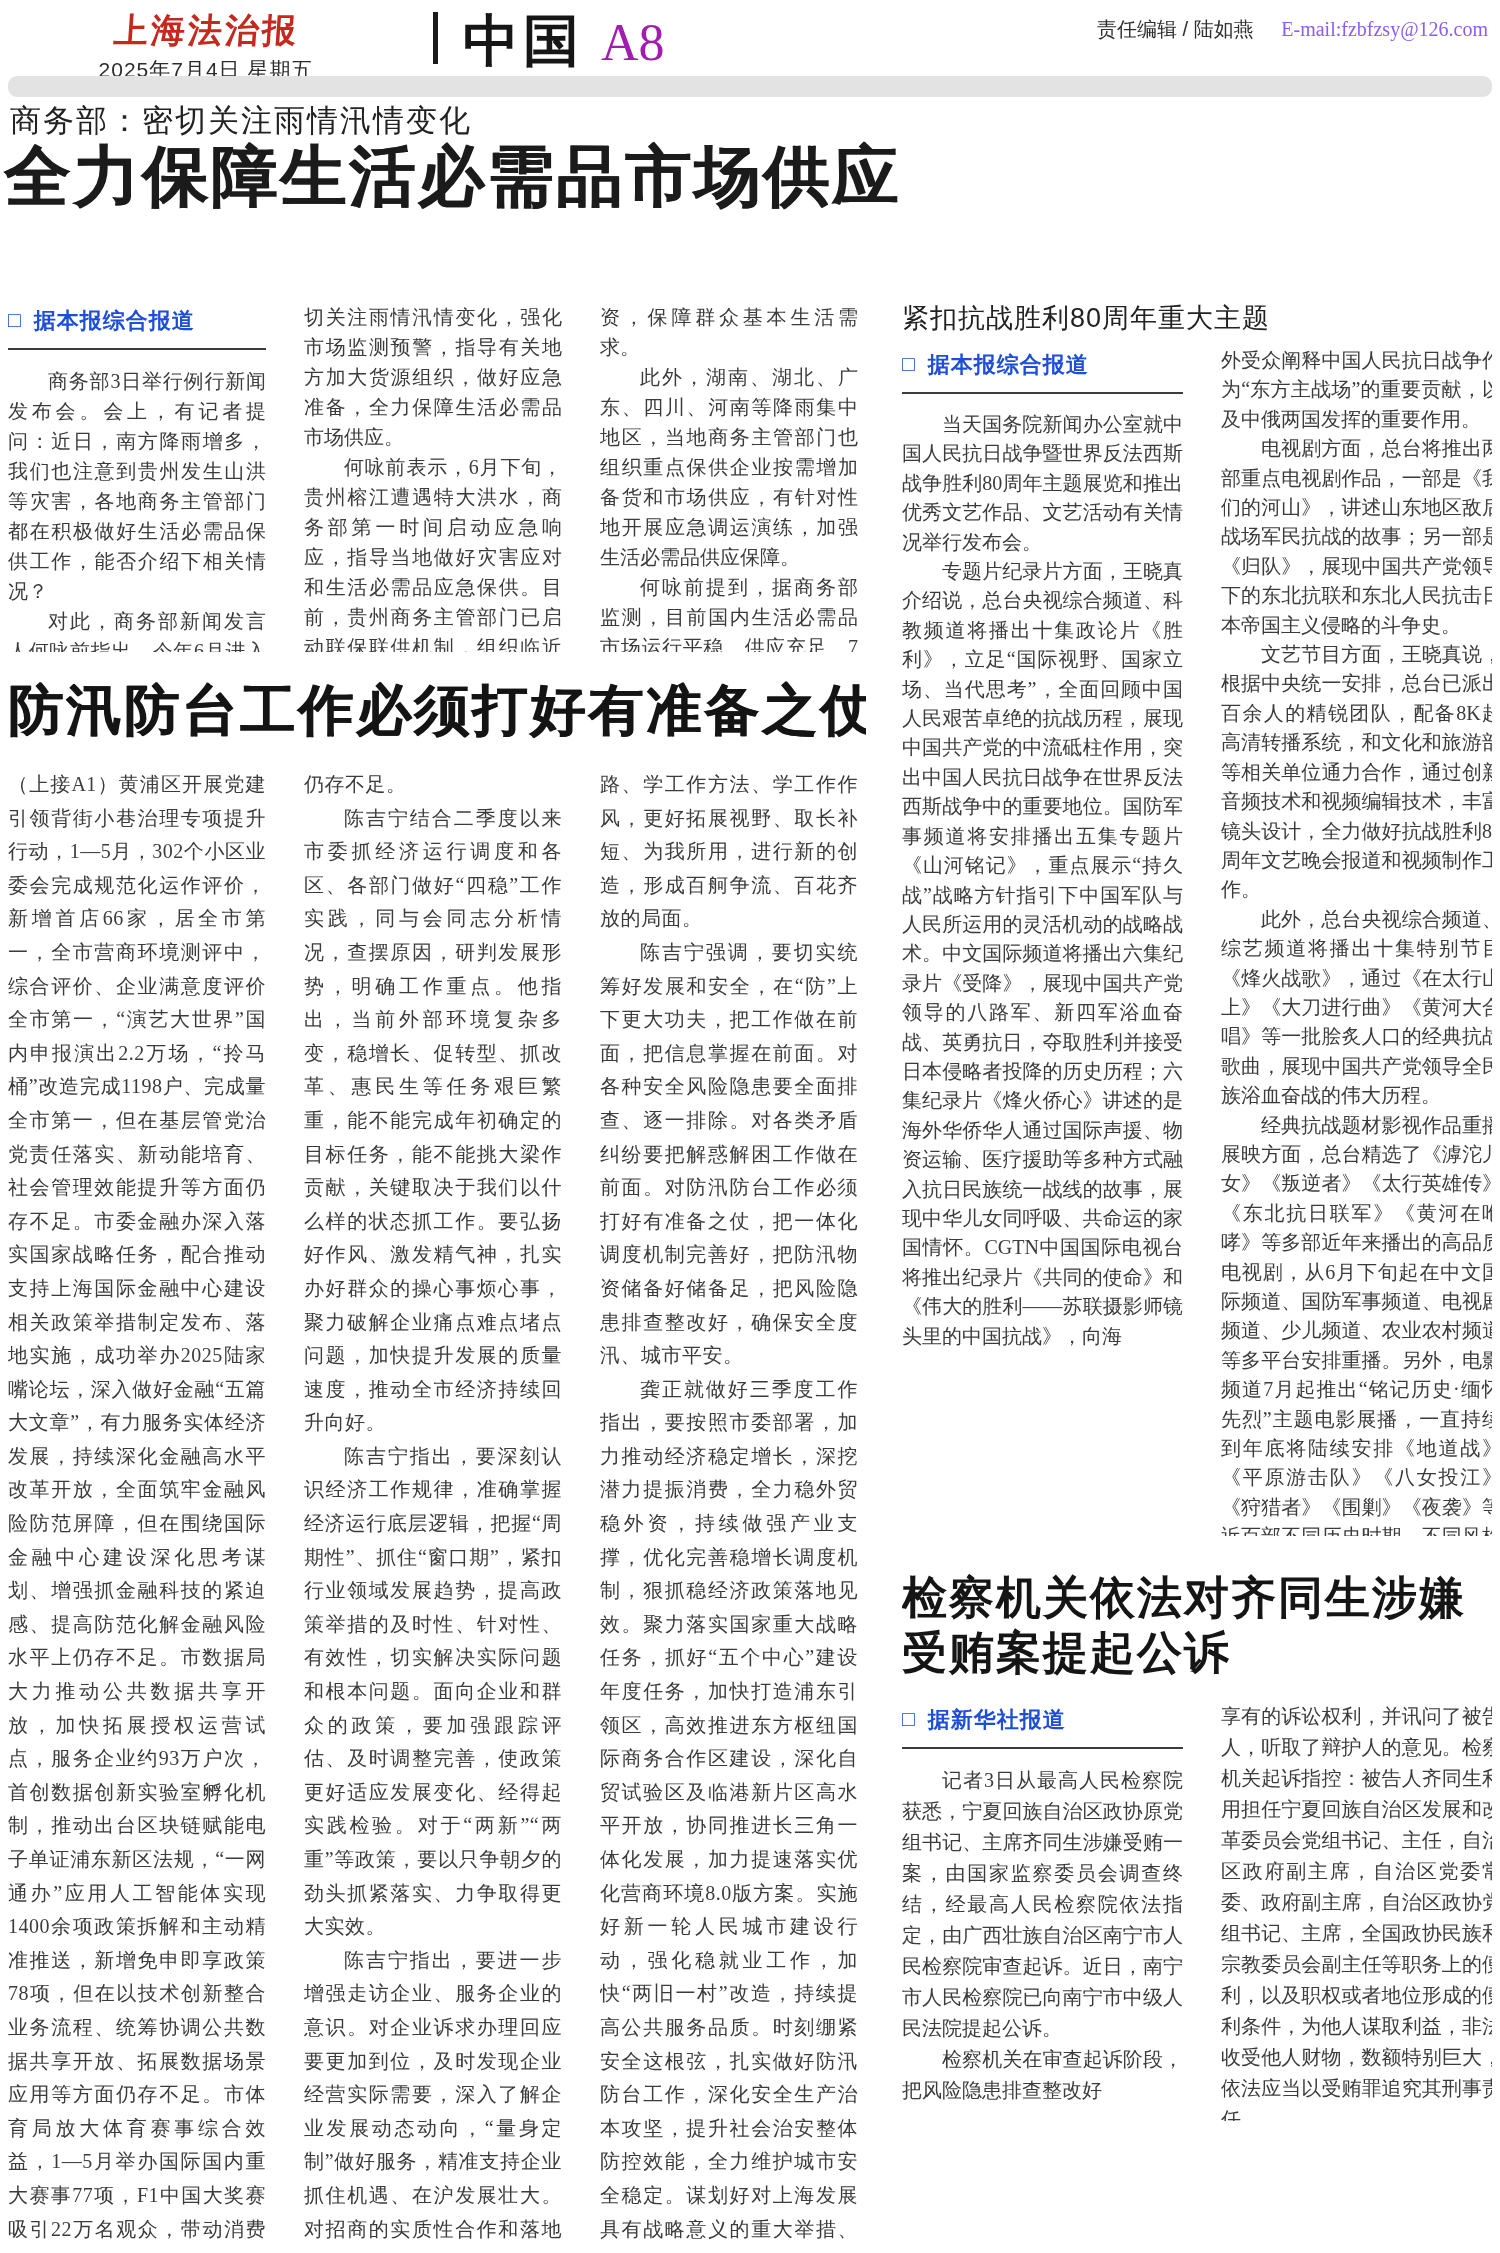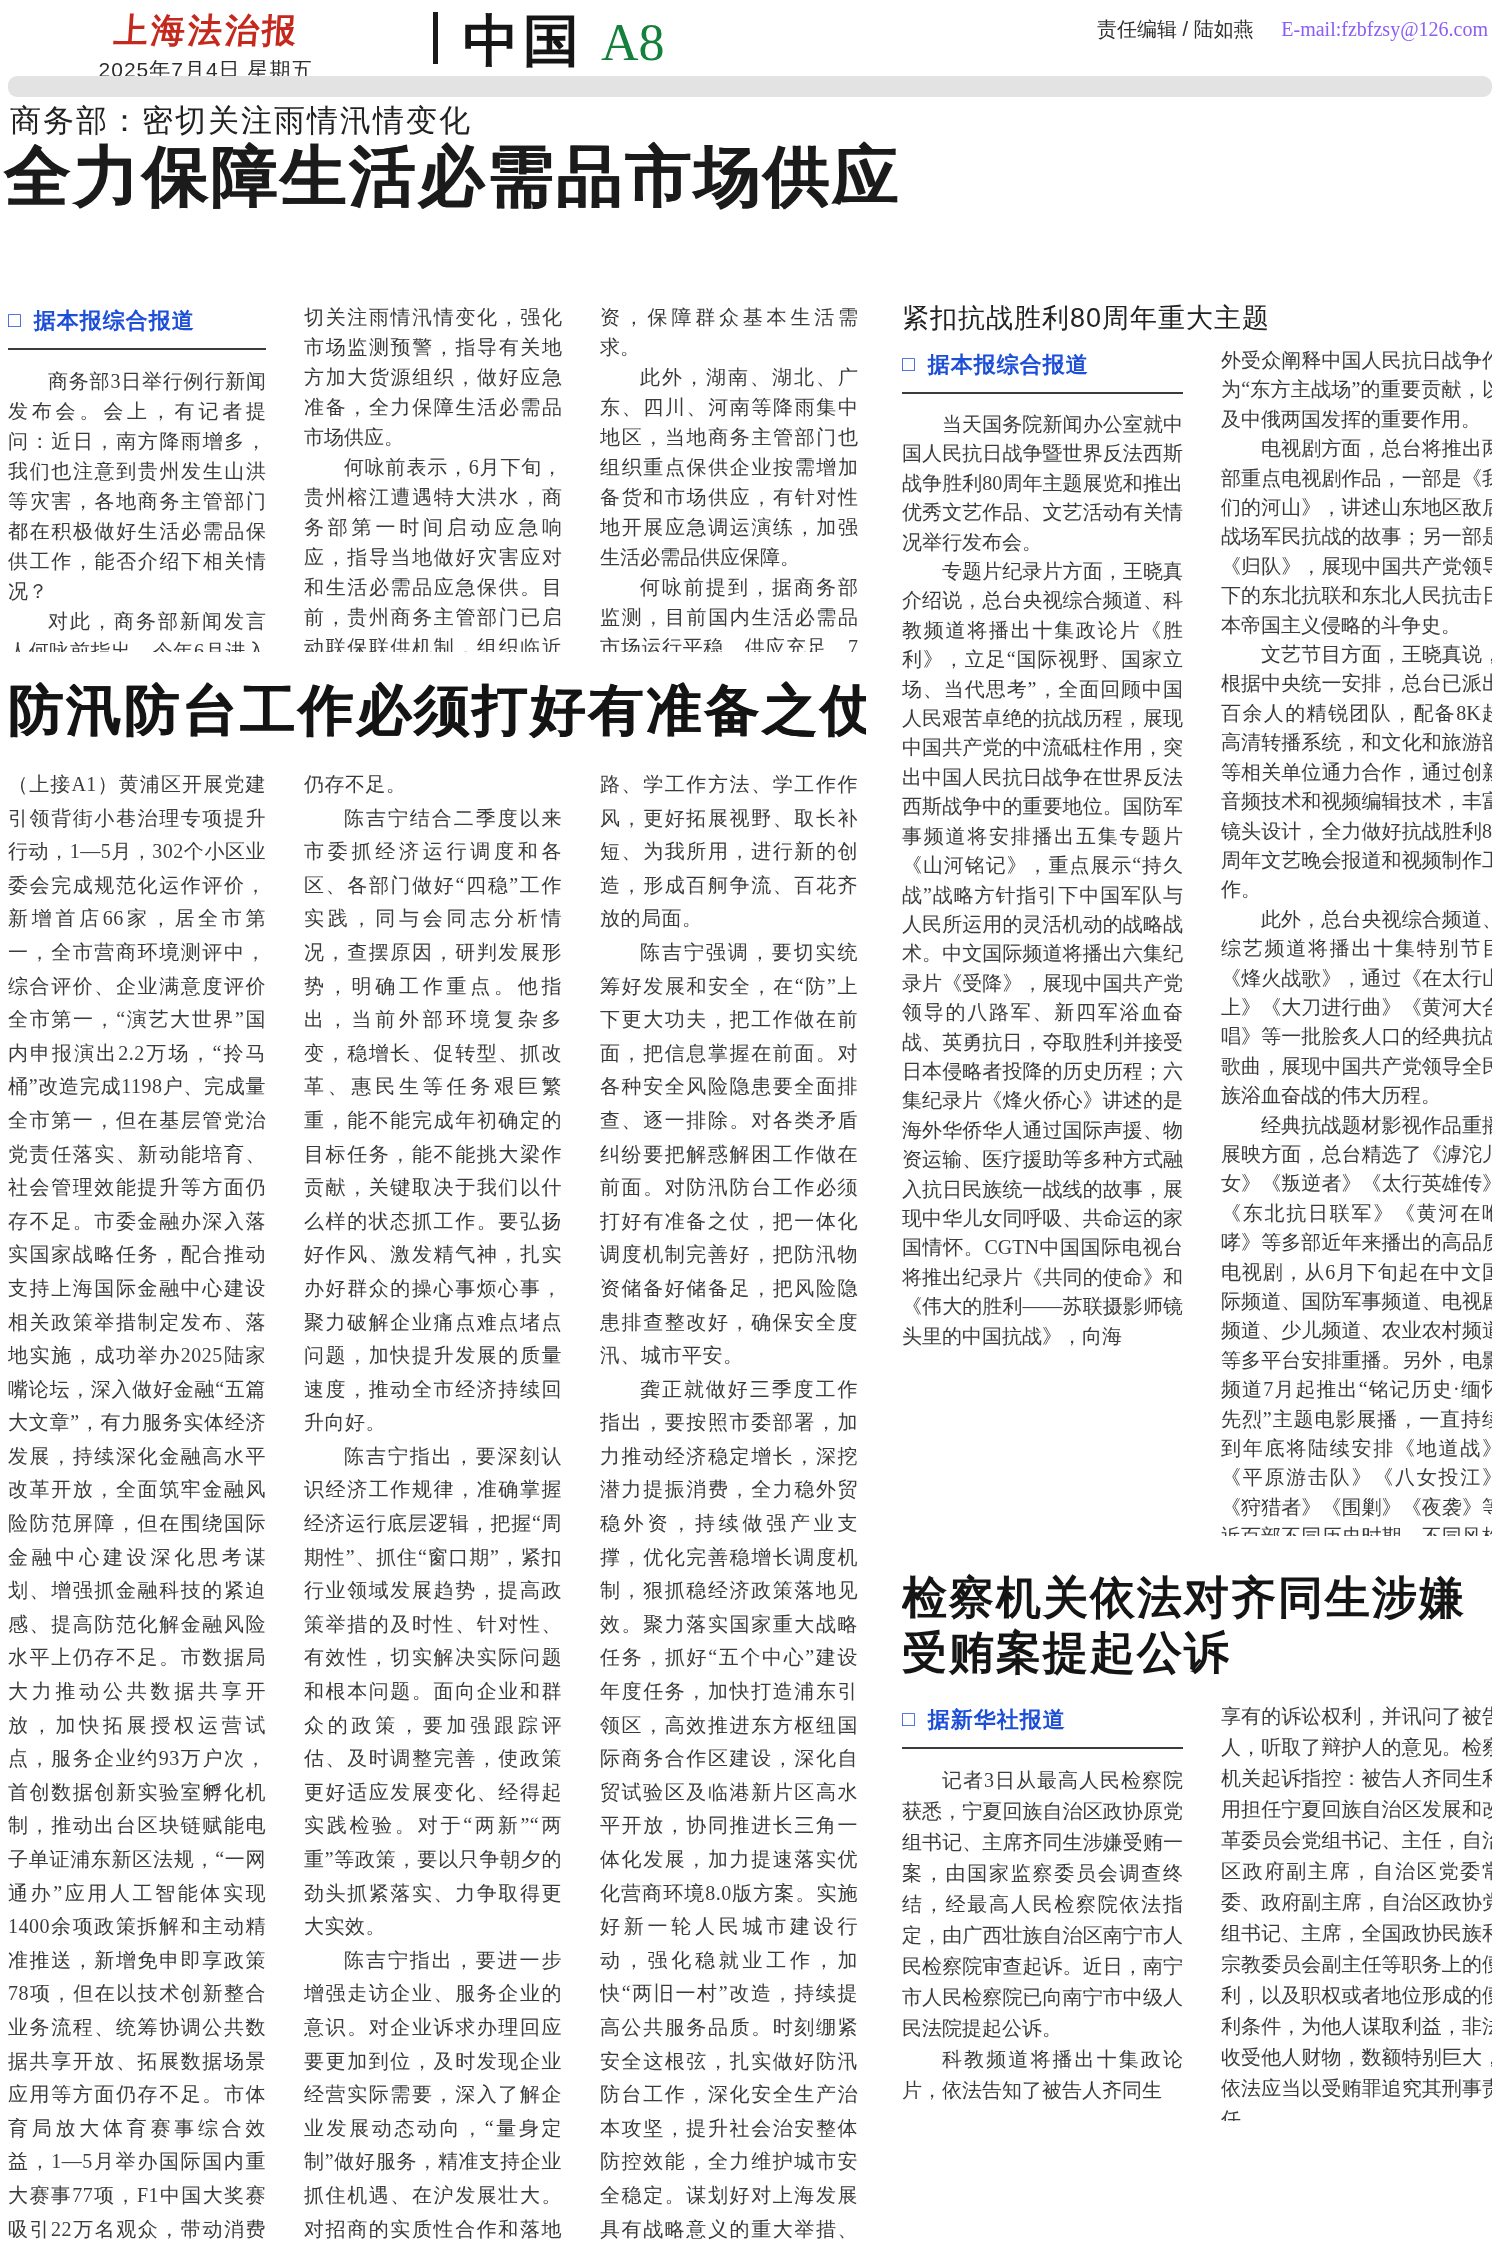--- a/index.html
+++ b/index.html
@@ -13,21 +13,21 @@
   .header{position:absolute;left:8px;top:4px;width:1484px;height:66px;}
   .mast-cluster{position:absolute;left:18px;top:4px;width:360px;text-align:center;}
   .masthead{
     font-family:"Liberation Serif",serif;font-weight:900;font-size:34px;
     letter-spacing:3px;transform:skewX(-4deg);display:inline-block;
   }
   .dateline{font-family:"Liberation Sans",sans-serif;font-size:21px;color:#2c2c2c;margin-top:2px;letter-spacing:1px;}
   .vbar{position:absolute;left:425px;top:8px;width:5px;height:52px;background:#1a1a1a;}
   .section-cluster{position:absolute;left:455px;top:0;white-space:nowrap;}
   .section-name{font-family:"Liberation Sans",sans-serif;font-weight:900;font-size:56px;color:#161616;letter-spacing:4px;vertical-align:middle;}
-  .page-no{font-family:"Liberation Serif",serif;font-size:52px;color:#15803d;margin-left:14px;vertical-align:middle;}
+  .page-no{font-family:"Liberation Serif",serif;font-size:52px;color:#a21caf;margin-left:14px;vertical-align:middle;}
   .editor-cluster{position:absolute;right:4px;top:12px;font-size:20px;color:#2e2e2e;font-family:"Liberation Sans",sans-serif;}
   .editor-cluster .em{font-family:"Liberation Serif",serif;margin-left:22px;color:#8b5cf6;}
   
   .band{position:absolute;left:8px;top:76px;width:1484px;height:21px;background:#e3e3e3;border-radius:9px;}
   
   .a1-kicker{
     position:absolute;left:10px;top:100px;
     font-family:"Liberation Sans",sans-serif;font-size:31px;color:#222;letter-spacing:2px;font-weight:500;
   }
   .a1-headline{
@@ -167,21 +167,21 @@
 
     <div class="a3-block">
       <div class="a3-headline">检察机关依法对齐同生涉嫌受贿案提起公诉</div>
       <div class="colrow a3-row">
         <div class="rcol btxt">
           <div class="byline">
             <span class="sq">□</span><span>据新华社报道</span>
           </div>
           <div>
               <p class="ind">记者3日从最高人民检察院获悉，宁夏回族自治区政协原党组书记、主席齐同生涉嫌受贿一案，由国家监察委员会调查终结，经最高人民检察院依法指定，由广西壮族自治区南宁市人民检察院审查起诉。近日，南宁市人民检察院已向南宁市中级人民法院提起公诉。</p>
-              <p class="ind">科教频道将播出十集政论片，依法告知了被告人齐同生</p>
+              <p class="ind">检察机关在审查起诉阶段，把风险隐患排查整改好</p>
             </div>
         </div>
         <div class="rcol btxt">
             <p>享有的诉讼权利，并讯问了被告人，听取了辩护人的意见。检察机关起诉指控：被告人齐同生利用担任宁夏回族自治区发展和改革委员会党组书记、主任，自治区政府副主席，自治区党委常委、政府副主席，自治区政协党组书记、主席，全国政协民族和宗教委员会副主任等职务上的便利，以及职权或者地位形成的便利条件，为他人谋取利益，非法收受他人财物，数额特别巨大，依法应当以受贿罪追究其刑事责任。</p>
           </div>
       </div>
     </div>
   </div>
 
 </div>

